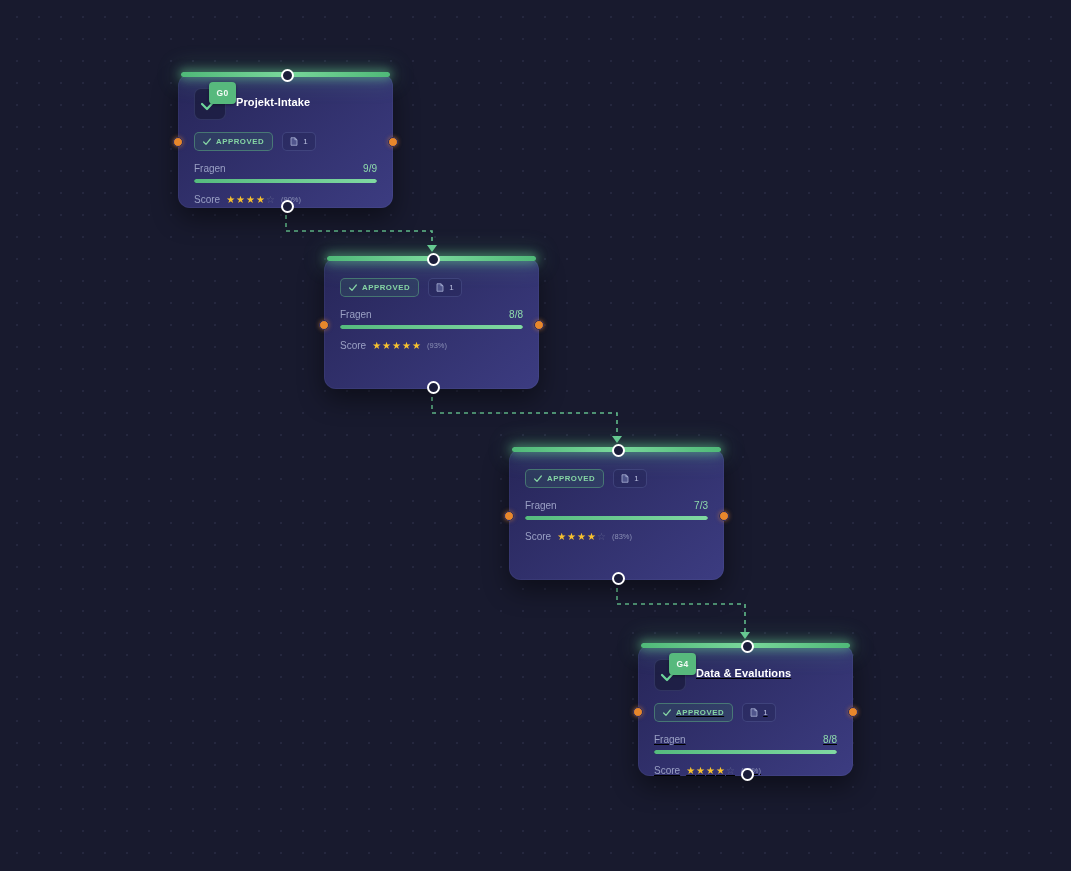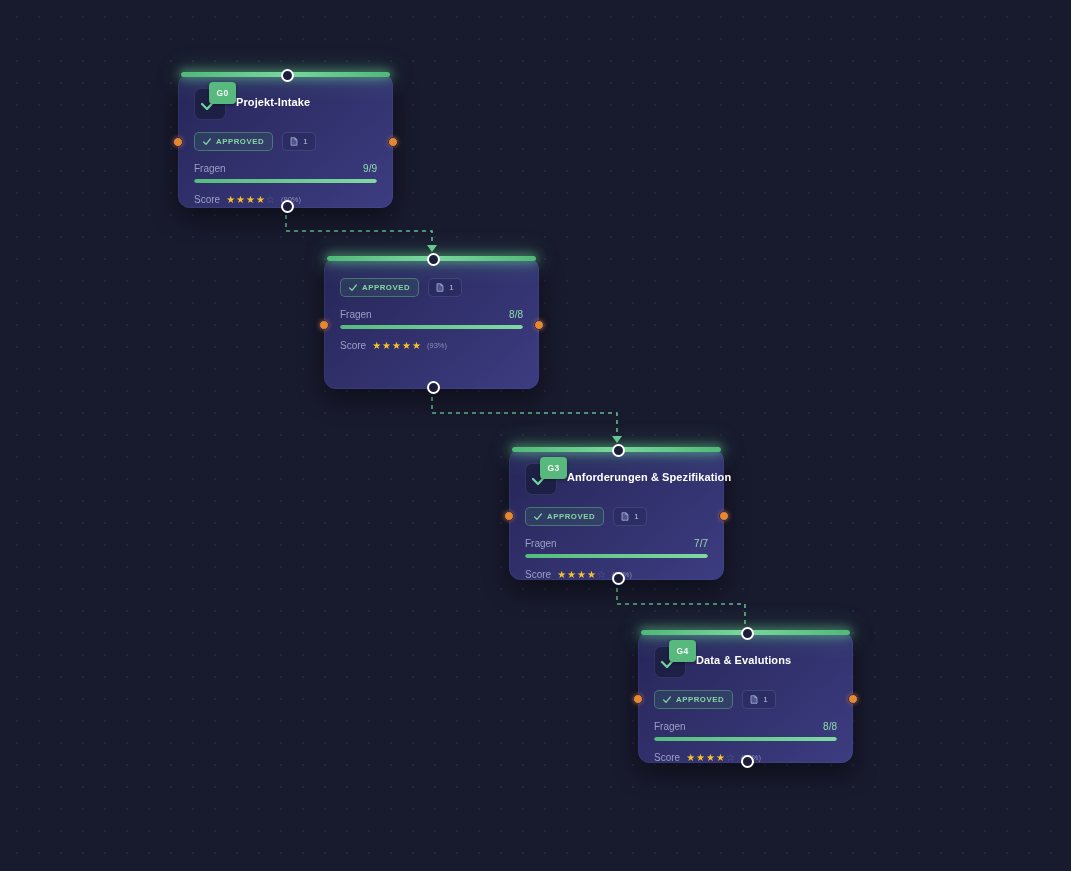--- a/index.html
+++ b/index.html
@@ -310,65 +310,56 @@
           </div>
         </div>
       </div>
       <div class="node" style="left: 509px; top: 449px; width: 215px; height: 131px;">
         <div class="node-topbar"></div>
         <div class="handle handle-top"></div>
         <div class="handle handle-bottom"></div>
         <div class="handle handle-left"></div>
         <div class="handle handle-right"></div>
         <div class="node-inner">
-          <div class="node-head">
-            <div class="check-box">
-              <svg width="20" height="18" viewBox="0 0 20 18">
-                <path d="M2 9 L7 14 L18 2" fill="none" stroke="#6ed79b" stroke-width="2.2" stroke-linecap="round" stroke-linejoin="round"></path>
-              </svg>
-              <span class="g-badge">G3</span>
-            </div>
-            <div class="node-title">Anforderungen &amp; Spezifikation</div>
-          </div>
           <div class="chips">
             <span class="chip-approved">
               <svg width="8" height="8" viewBox="0 0 12 12">
                 <path d="M1 6 L4.5 9.5 L11 1.5" fill="none" stroke="#85d5a4" stroke-width="1.8" stroke-linecap="round" stroke-linejoin="round"></path>
               </svg>
               <span>APPROVED</span>
             </span>
             <span class="chip-docs">
               <svg width="8" height="9" viewBox="0 0 10 12">
                 <path d="M1 1 H6.2 L9 3.6 V11 H1 Z" fill="rgba(150,160,215,0.35)" stroke="#aeb5d8" stroke-width="1"></path>
                 <path d="M6.2 1 V3.6 H9" fill="none" stroke="#aeb5d8" stroke-width="1"></path>
               </svg>
               <span>1</span>
             </span>
           </div>
           <div class="prog-row">
             <span class="prog-label">Fragen</span>
-            <span class="prog-value">7/7</span>
+            <span class="prog-value">7/3</span>
           </div>
           <div class="prog-track">
             <div class="prog-fill" style="width:100%"></div>
           </div>
           <div class="score-row">
             <span class="score-label">Score</span>
             <span class="stars">
               <span class="star on">★</span>
               <span class="star on">★</span>
               <span class="star on">★</span>
               <span class="star on">★</span>
               <span class="star off">☆</span>
             </span>
             <span class="score-pct">(83%)</span>
           </div>
         </div>
       </div>
-      <div class="node" style="left: 638px; top: 632px; width: 215px; height: 131px;">
+      <div class="node" style="left: 638px; top: 645px; width: 215px; height: 131px; text-decoration: underline;">
         <div class="node-topbar"></div>
         <div class="handle handle-top"></div>
         <div class="handle handle-bottom"></div>
         <div class="handle handle-left"></div>
         <div class="handle handle-right"></div>
         <div class="node-inner">
           <div class="node-head">
             <div class="check-box">
               <svg width="20" height="18" viewBox="0 0 20 18">
                 <path d="M2 9 L7 14 L18 2" fill="none" stroke="#6ed79b" stroke-width="2.2" stroke-linecap="round" stroke-linejoin="round"></path>

